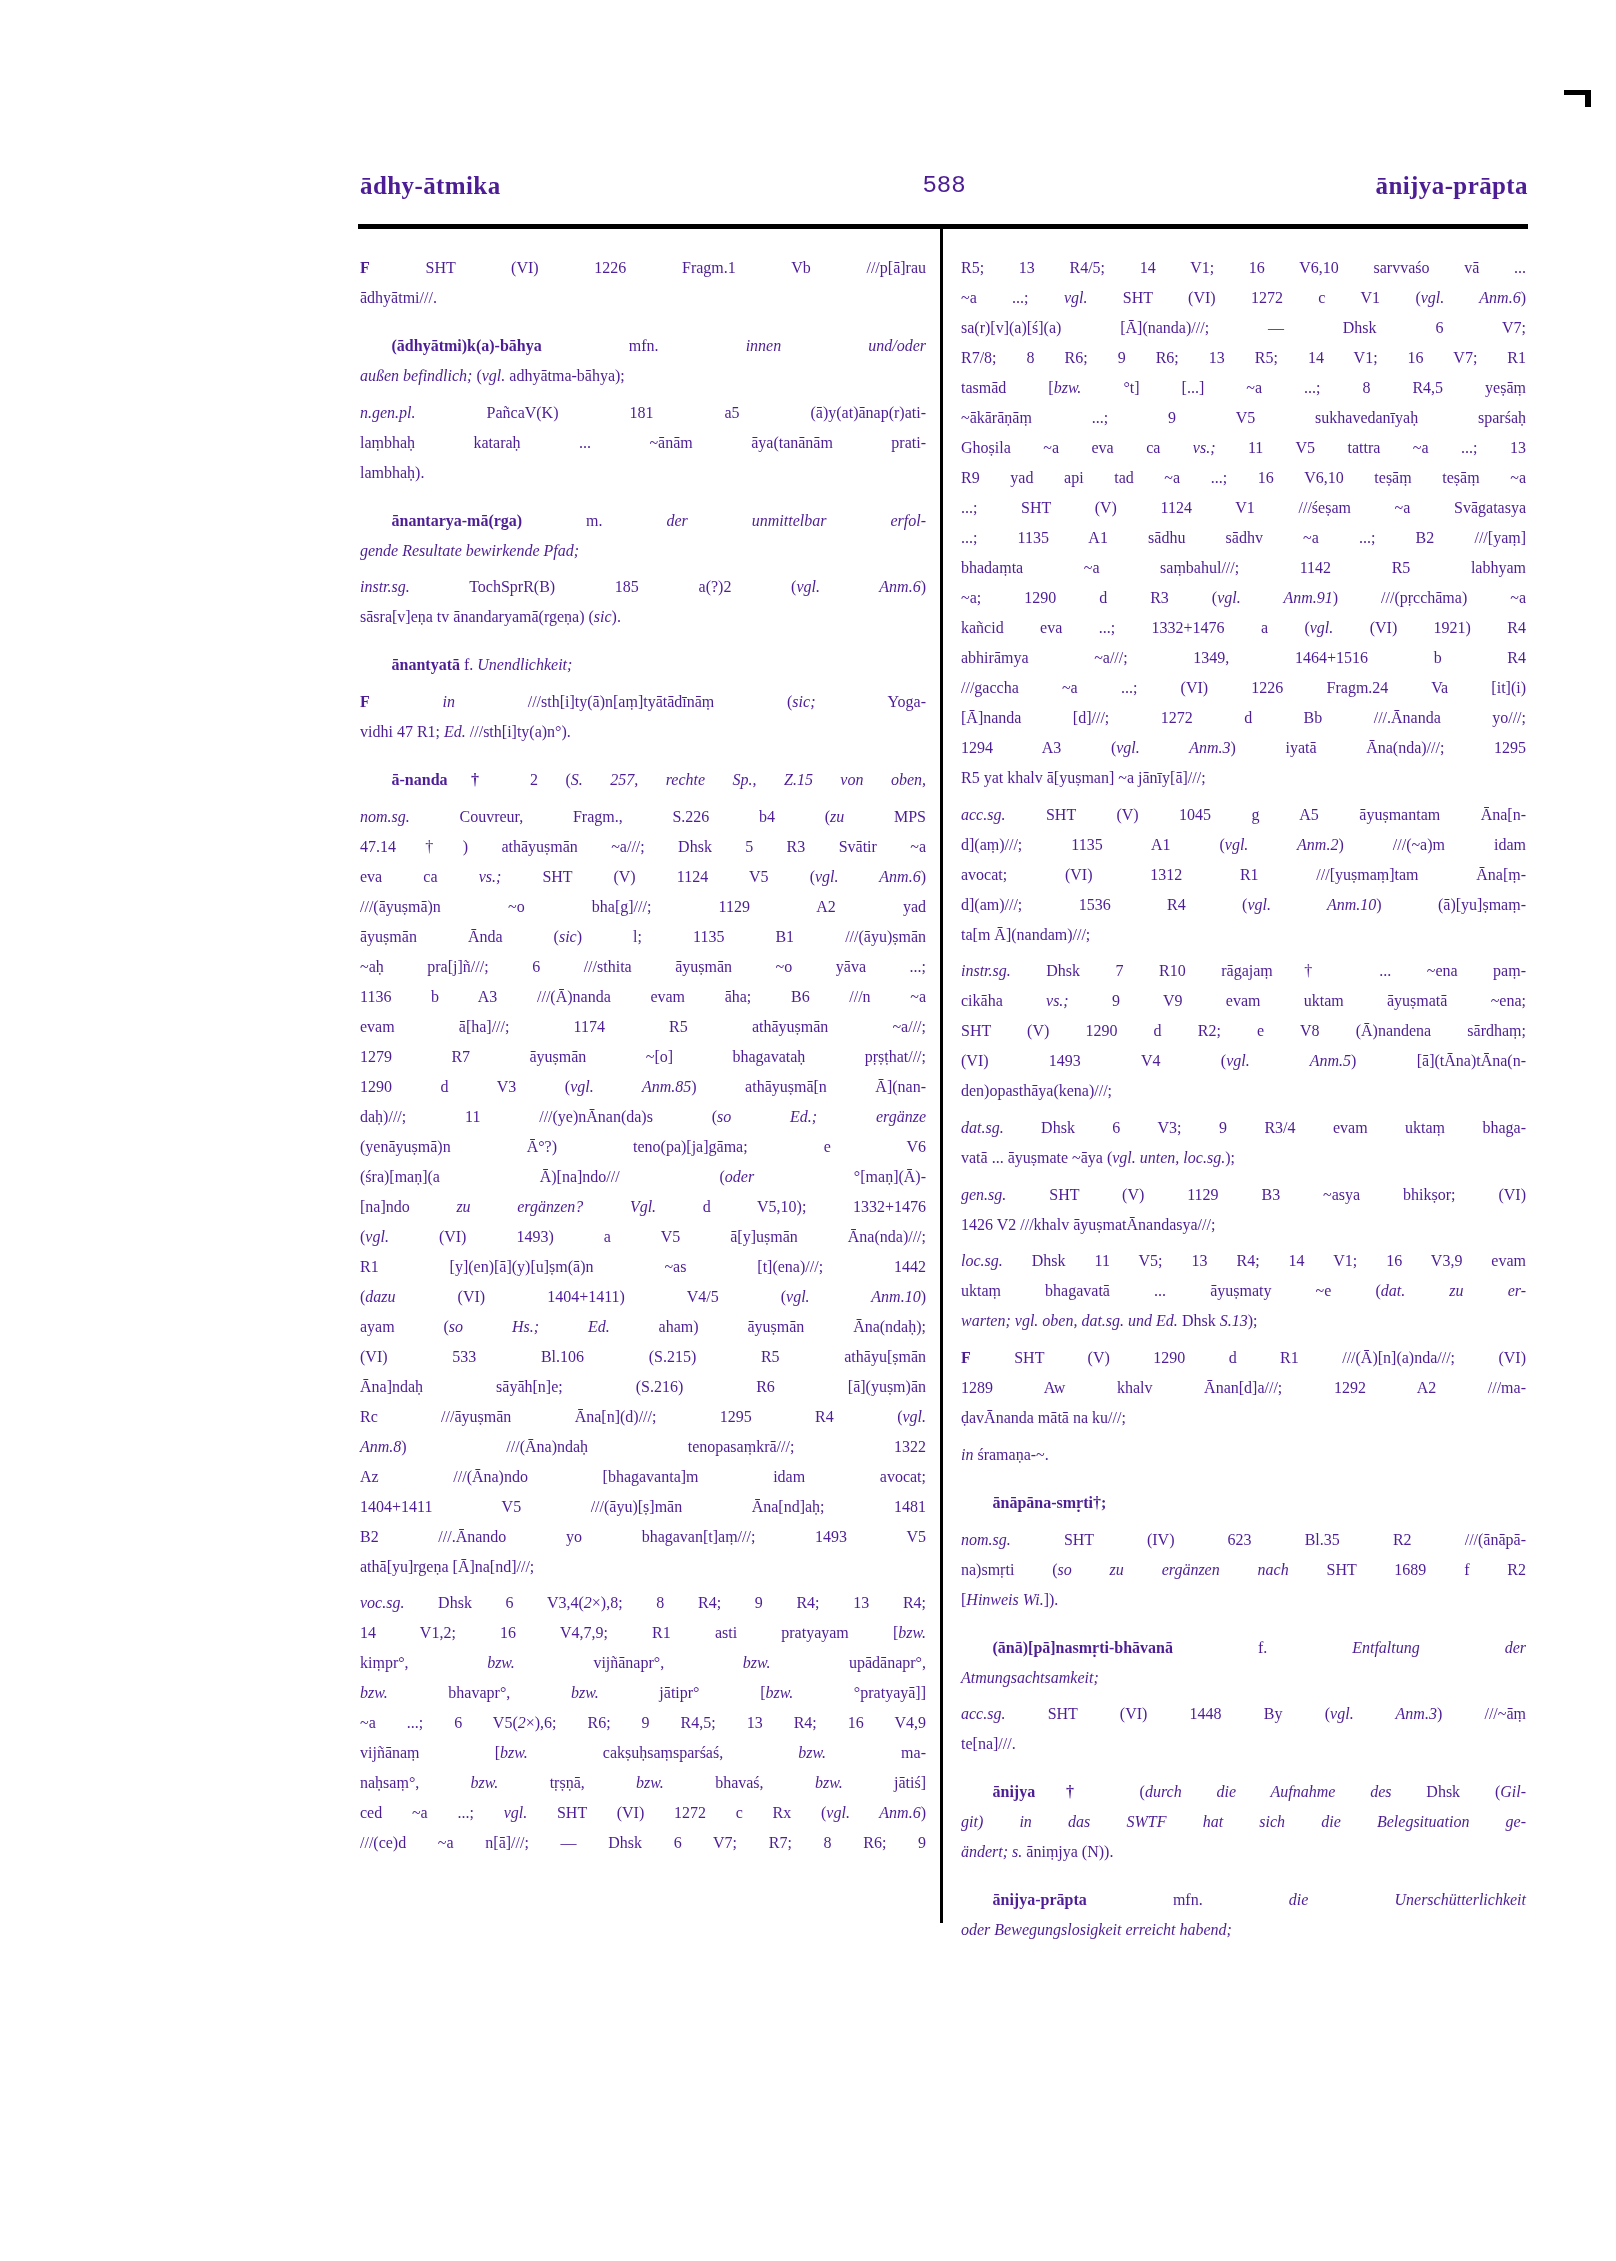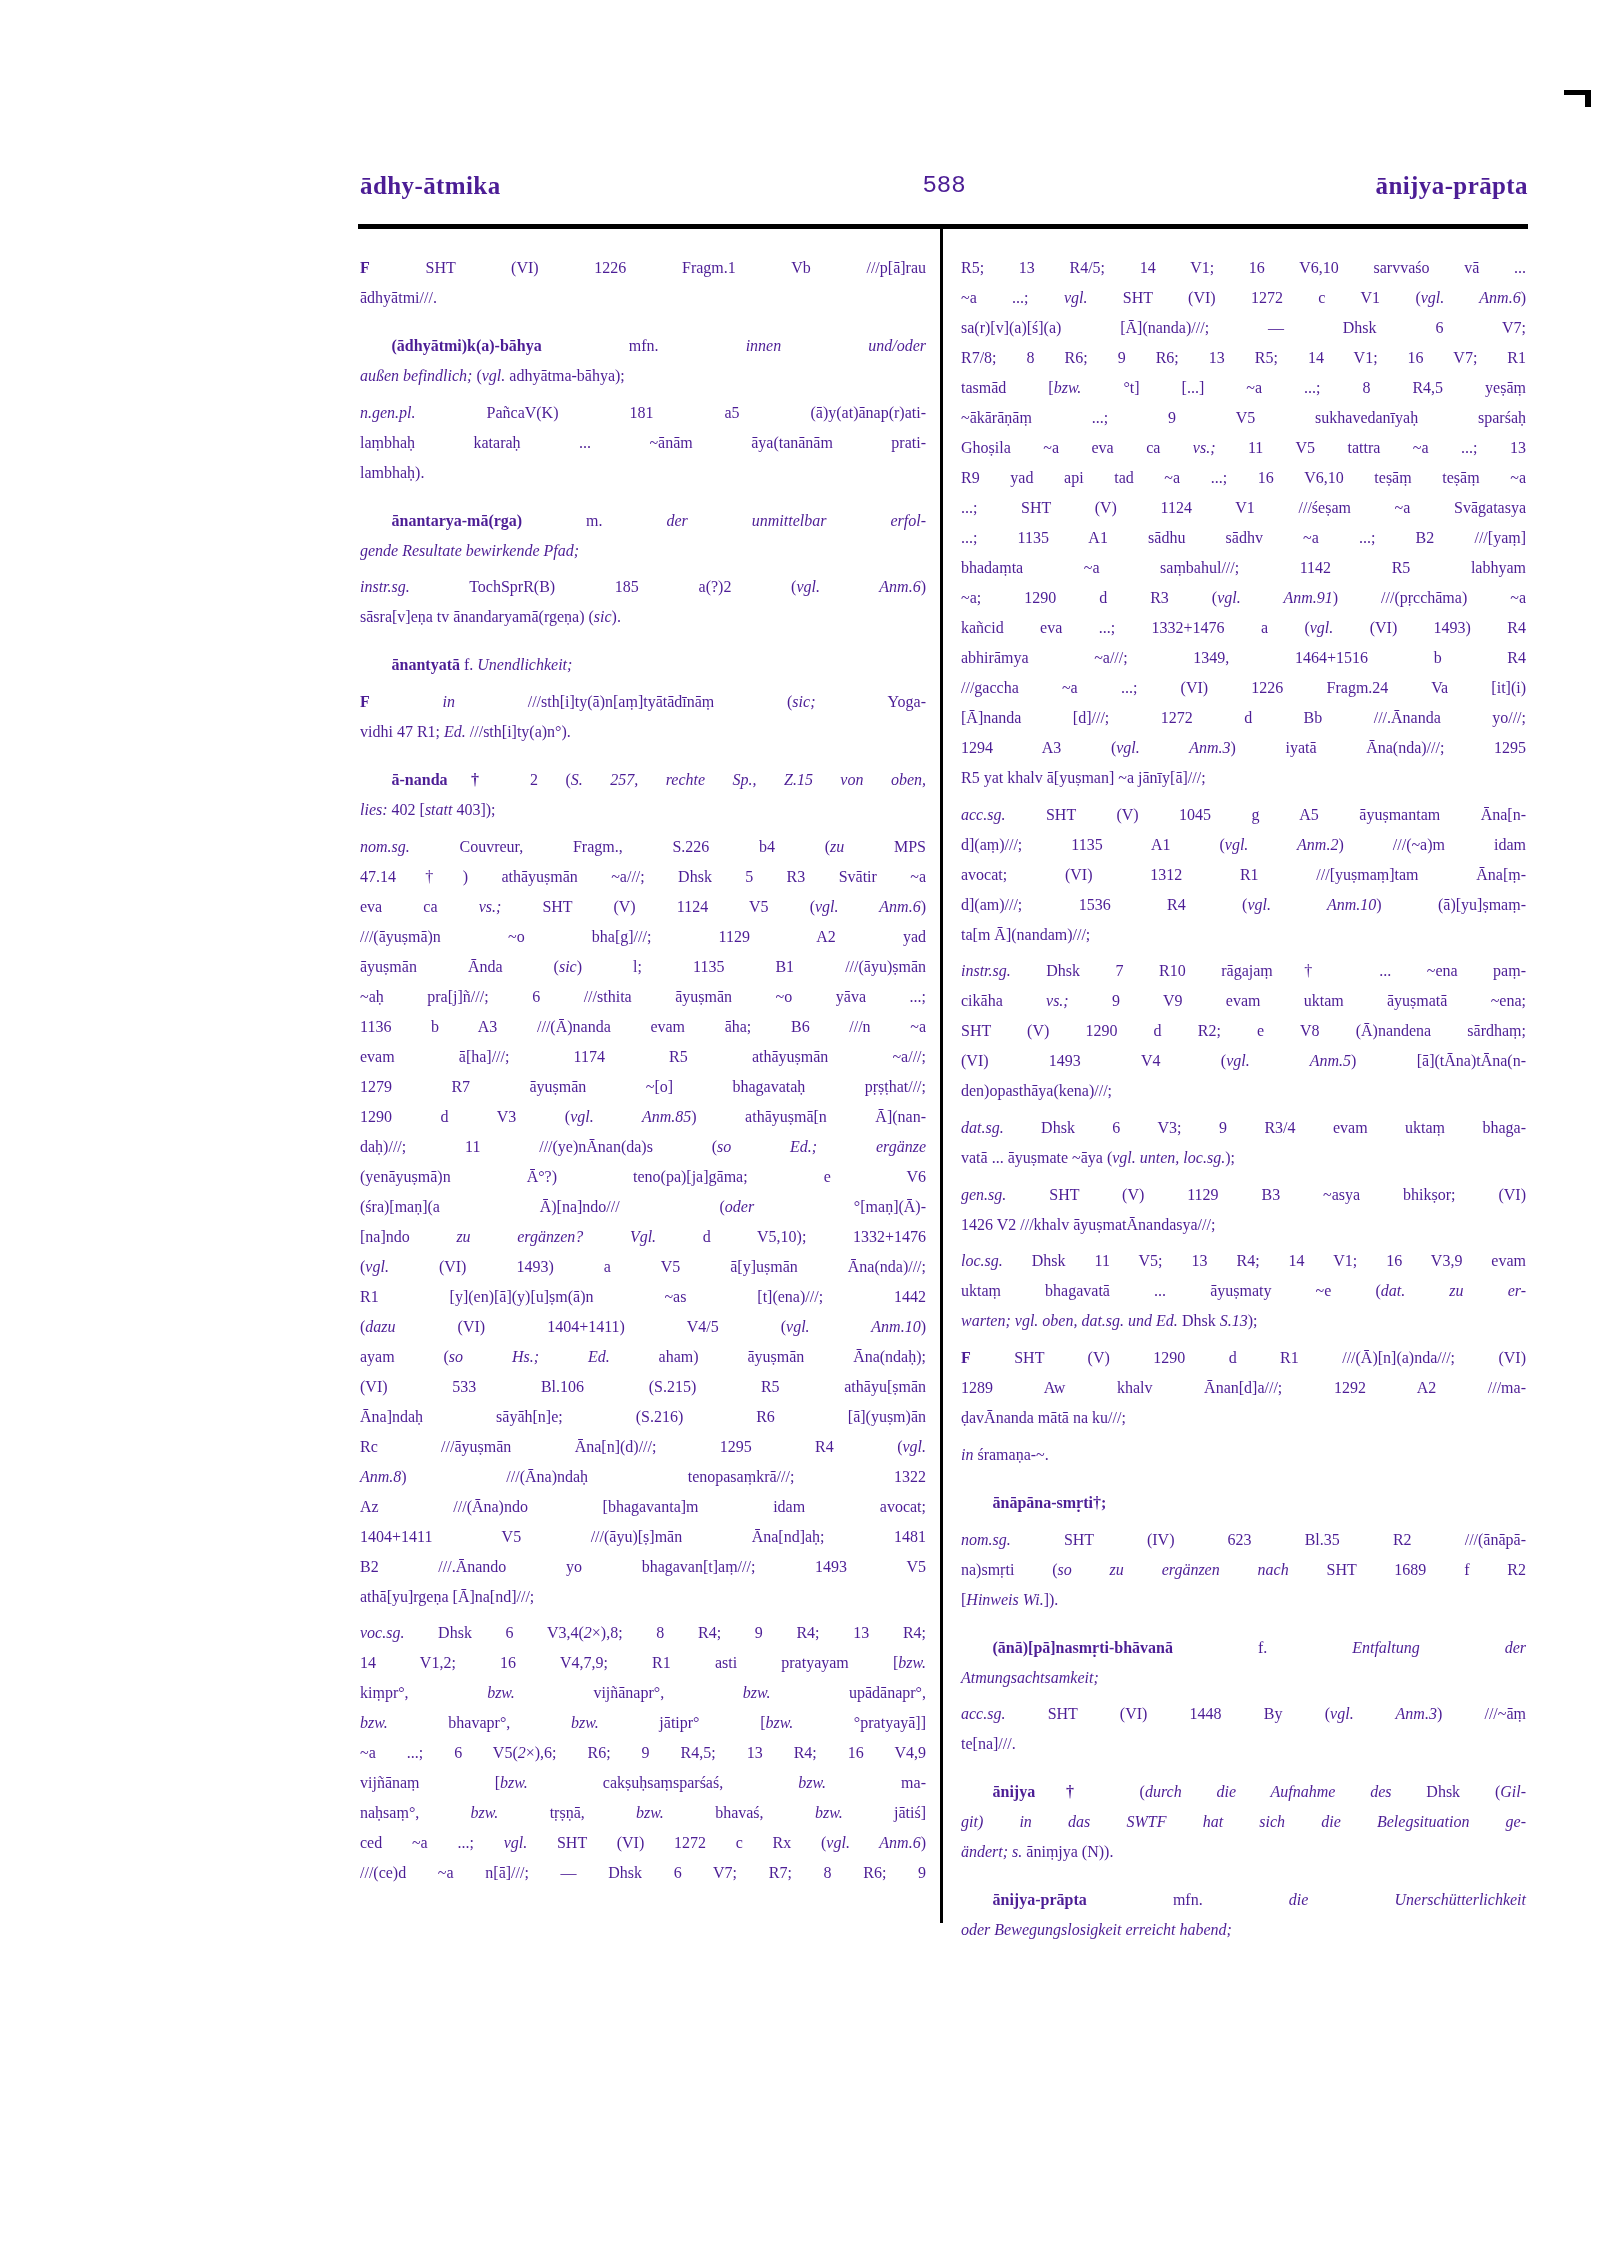--- a/index.html
+++ b/index.html
@@ -66,21 +66,20 @@
       <div class="line"><span class="n">laṃbhaḥ kataraḥ ... ~ānām āya(tanānām prati-</span></div>
       <div class="line last"><span class="n">lambhaḥ).</span></div>
       <div class="line entry ge"><span class="b">ānantarya-mā(rga)</span><span class="n"> m. </span><span class="i">der unmittelbar erfol-</span></div>
       <div class="line last"><span class="i">gende Resultate bewirkende Pfad;</span></div>
       <div class="line gs"><span class="i">instr.sg.</span><span class="n"> TochSprR(B) 185 a(?)2 (</span><span class="i">vgl. Anm.6</span><span class="n">)</span></div>
       <div class="line last"><span class="n">sāsra[v]eṇa tv ānandaryamā(rgeṇa) (</span><span class="i">sic</span><span class="n">).</span></div>
       <div class="line entry last ge"><span class="b">ānantyatā</span><span class="n"> f. </span><span class="i">Unendlichkeit;</span></div>
       <div class="line gs"><span class="b">F</span><span class="n"> </span><span class="i">in</span><span class="n"> ///sth[i]ty(ā)n[aṃ]tyātādīnāṃ (</span><span class="i">sic;</span><span class="n"> Yoga-</span></div>
       <div class="line last"><span class="n">vidhi 47 R1; </span><span class="i">Ed.</span><span class="n"> ///sth[i]ty(a)n°).</span></div>
       <div class="line entry ge"><span class="b">ā-nanda†</span><span class="n"> 2 (</span><span class="i">S. 257, rechte Sp., Z.15 von oben,</span></div>
-      <div class="line last"><span class="i">lies:</span><span class="n"> 402 [</span><span class="i">statt</span><span class="n"> 403]);</span></div>
       <div class="line gs"><span class="i">nom.sg.</span><span class="n"> Couvreur, Fragm., S.226 b4 (</span><span class="i">zu</span><span class="n"> MPS</span></div>
       <div class="line"><span class="n">47.14†) athāyuṣmān ~a///; Dhsk 5 R3 Svātir ~a</span></div>
       <div class="line"><span class="n">eva ca </span><span class="i">vs.;</span><span class="n"> SHT (V) 1124 V5 (</span><span class="i">vgl. Anm.6</span><span class="n">)</span></div>
       <div class="line"><span class="n">///(āyuṣmā)n ~o bha[g]///; 1129 A2 yad</span></div>
       <div class="line"><span class="n">āyuṣmān Ānda (</span><span class="i">sic</span><span class="n">) l; 1135 B1 ///(āyu)ṣmān</span></div>
       <div class="line"><span class="n">~aḥ pra[j]ñ///; 6 ///sthita āyuṣmān ~o yāva ...;</span></div>
       <div class="line"><span class="n">1136 b A3 ///(Ā)nanda evam āha; B6 ///n ~a</span></div>
       <div class="line"><span class="n">evam ā[ha]///; 1174 R5 athāyuṣmān ~a///;</span></div>
       <div class="line"><span class="n">1279 R7 āyuṣmān ~[o] bhagavataḥ pṛṣṭhat///;</span></div>
       <div class="line"><span class="n">1290 d V3 (</span><span class="i">vgl. Anm.85</span><span class="n">) athāyuṣmā[n Ā](nan-</span></div>
@@ -116,21 +115,21 @@
       <div class="line"><span class="n">sa(r)[v](a)[ś](a) [Ā](nanda)///; — Dhsk 6 V7;</span></div>
       <div class="line"><span class="n">R7/8; 8 R6; 9 R6; 13 R5; 14 V1; 16 V7; R1</span></div>
       <div class="line"><span class="n">tasmād [</span><span class="i">bzw.</span><span class="n"> °t] [...] ~a ...; 8 R4,5 yeṣāṃ</span></div>
       <div class="line"><span class="n">~ākārāṇāṃ ...; 9 V5 sukhavedanīyaḥ sparśaḥ</span></div>
       <div class="line"><span class="n">Ghoṣila ~a eva ca </span><span class="i">vs.;</span><span class="n"> 11 V5 tattra ~a ...; 13</span></div>
       <div class="line"><span class="n">R9 yad api tad ~a ...; 16 V6,10 teṣāṃ teṣāṃ ~a</span></div>
       <div class="line"><span class="n">...; SHT (V) 1124 V1 ///śeṣam ~a Svāgatasya</span></div>
       <div class="line"><span class="n">...; 1135 A1 sādhu sādhv ~a ...; B2 ///[yaṃ]</span></div>
       <div class="line"><span class="n">bhadaṃta ~a saṃbahul///; 1142 R5 labhyam</span></div>
       <div class="line"><span class="n">~a; 1290 d R3 (</span><span class="i">vgl. Anm.91</span><span class="n">) ///(pṛcchāma) ~a</span></div>
-      <div class="line"><span class="n">kañcid eva ...; 1332+1476 a (</span><span class="i">vgl.</span><span class="n"> (VI) 1493) R4</span></div>
+      <div class="line"><span class="n">kañcid eva ...; 1332+1476 a (</span><span class="i">vgl.</span><span class="n"> (VI) 1921) R4</span></div>
       <div class="line"><span class="n">abhirāmya ~a///; 1349, 1464+1516 b R4</span></div>
       <div class="line"><span class="n">///gaccha ~a ...; (VI) 1226 Fragm.24 Va [it](i)</span></div>
       <div class="line"><span class="n">[Ā]nanda [d]///; 1272 d Bb ///.Ānanda yo///;</span></div>
       <div class="line"><span class="n">1294 A3 (</span><span class="i">vgl. Anm.3</span><span class="n">) iyatā Āna(nda)///; 1295</span></div>
       <div class="line last"><span class="n">R5 yat khalv ā[yuṣman] ~a jānīy[ā]///;</span></div>
       <div class="line gs"><span class="i">acc.sg.</span><span class="n"> SHT (V) 1045 g A5 āyuṣmantam Āna[n-</span></div>
       <div class="line"><span class="n">d](aṃ)///; 1135 A1 (</span><span class="i">vgl. Anm.2</span><span class="n">) ///(~a)m idam</span></div>
       <div class="line"><span class="n">avocat; (VI) 1312 R1 ///[yuṣmaṃ]tam Āna[ṃ-</span></div>
       <div class="line"><span class="n">d](am)///; 1536 R4 (</span><span class="i">vgl. Anm.10</span><span class="n">) (ā)[yu]ṣmaṃ-</span></div>
       <div class="line last"><span class="n">ta[m Ā](nandam)///;</span></div>

